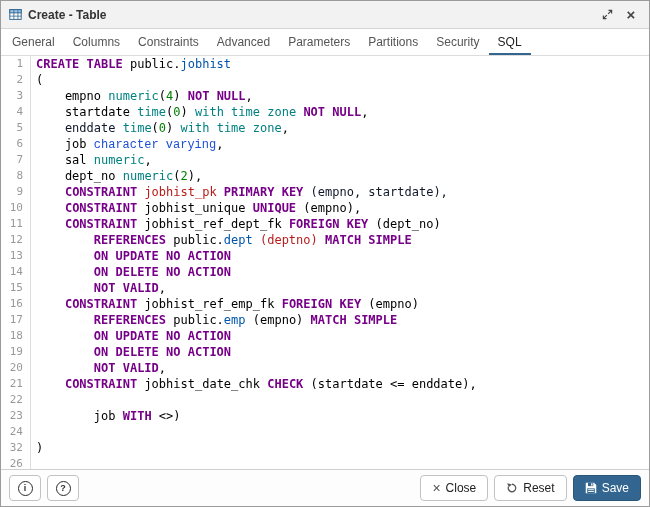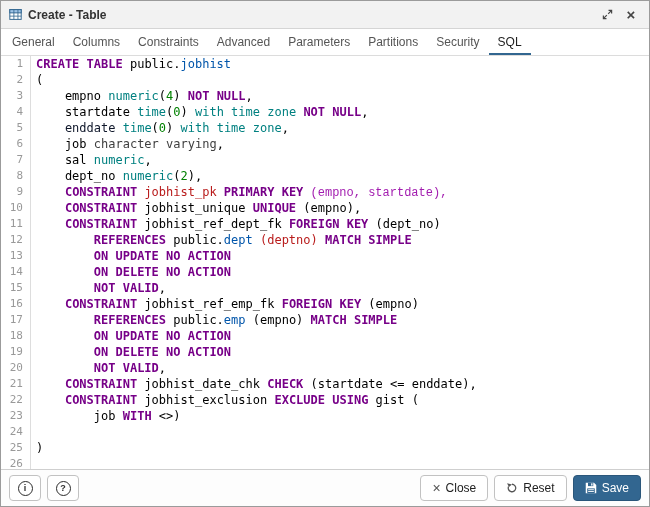--- a/index.html
+++ b/index.html
@@ -143,33 +143,33 @@
         <div class="code-row">
           <span class="gutter">4</span>
           <span class="code"><span style="color: rgb(0, 0, 0);">    startdate </span><span style="color: rgb(0, 128, 128);">time</span><span style="color: rgb(0, 0, 0);">(</span><span style="color: rgb(0, 128, 0);">0</span><span style="color: rgb(0, 0, 0);">) </span><span style="color: rgb(0, 128, 128);">with time zone</span><span style="color: rgb(0, 0, 0);"> </span><span style="color: rgb(119, 0, 136); font-weight: bold;">NOT NULL</span><span style="color: rgb(0, 0, 0);">,</span></span>
         </div>
         <div class="code-row">
           <span class="gutter">5</span>
           <span class="code"><span style="color: #0f172a;">    enddate </span><span style="color: rgb(0, 128, 128);">time</span><span style="color: rgb(0, 0, 0);">(</span><span style="color: rgb(0, 128, 0);">0</span><span style="color: rgb(0, 0, 0);">) </span><span style="color: rgb(0, 128, 128);">with time zone</span><span style="color: rgb(0, 0, 0);">,</span></span>
         </div>
         <div class="code-row">
           <span class="gutter">6</span>
-          <span class="code"><span style="color: rgb(0, 0, 0);">    job </span><span style="color: #404040;">character varying</span><span style="color: rgb(0, 0, 0);">,</span></span>
+          <span class="code"><span style="color: rgb(0, 0, 0);">    job </span><span style="color: #1d4ed8; font-family: Liberation Mono, monospace;">character varying</span><span style="color: rgb(0, 0, 0);">,</span></span>
         </div>
         <div class="code-row">
           <span class="gutter">7</span>
           <span class="code"><span style="color: rgb(0, 0, 0);">    sal </span><span style="color: rgb(0, 128, 128);">numeric</span><span style="color: rgb(0, 0, 0);">,</span></span>
         </div>
         <div class="code-row">
           <span class="gutter">8</span>
           <span class="code"><span style="color: rgb(0, 0, 0);">    dept_no </span><span style="color: rgb(0, 128, 128);">numeric</span><span style="color: rgb(0, 0, 0);">(</span><span style="color: rgb(0, 128, 0);">2</span><span style="color: rgb(0, 0, 0);">),</span></span>
         </div>
         <div class="code-row">
           <span class="gutter">9</span>
-          <span class="code"><span style="color: rgb(0, 0, 0);">    </span><span style="color: rgb(119, 0, 136); font-weight: bold;">CONSTRAINT</span><span style="color: #b91c1c; margin-top: 48px;"> jobhist_pk </span><span style="color: rgb(119, 0, 136); font-weight: bold;">PRIMARY KEY</span><span style="color: #a21caf; font-family: Liberation Mono, monospace;"> (empno, startdate),</span></span>
+          <span class="code"><span style="color: rgb(0, 0, 0);">    </span><span style="color: rgb(119, 0, 136); font-weight: bold;">CONSTRAINT</span><span style="color: #b91c1c; margin-top: 48px;"> jobhist_pk </span><span style="color: rgb(119, 0, 136); font-weight: bold;">PRIMARY KEY</span><span style="color: #0f172a;"> (empno, startdate),</span></span>
         </div>
         <div class="code-row">
           <span class="gutter">10</span>
           <span class="code"><span style="color: rgb(0, 0, 0);">    </span><span style="color: rgb(119, 0, 136); font-weight: bold;">CONSTRAINT</span><span style="color: rgb(0, 0, 0);"> jobhist_unique </span><span style="color: rgb(119, 0, 136); font-weight: bold;">UNIQUE</span><span style="color: rgb(0, 0, 0);"> (empno),</span></span>
         </div>
         <div class="code-row">
           <span class="gutter">11</span>
           <span class="code"><span style="color: rgb(0, 0, 0);">    </span><span style="color: rgb(119, 0, 136); font-weight: bold;">CONSTRAINT</span><span style="color: rgb(0, 0, 0);"> jobhist_ref_dept_fk </span><span style="color: rgb(119, 0, 136); font-weight: bold;">FOREIGN KEY</span><span style="color: rgb(0, 0, 0);"> (dept_no)</span></span>
         </div>
         <div class="code-row">
@@ -207,32 +207,31 @@
         <div class="code-row">
           <span class="gutter">20</span>
           <span class="code"><span style="color: rgb(0, 0, 0);">        </span><span style="color: rgb(119, 0, 136); font-weight: bold;">NOT VALID</span><span style="color: rgb(0, 0, 0);">,</span></span>
         </div>
         <div class="code-row">
           <span class="gutter">21</span>
           <span class="code"><span style="color: rgb(0, 0, 0);">    </span><span style="color: rgb(119, 0, 136); font-weight: bold;">CONSTRAINT</span><span style="color: rgb(0, 0, 0);"> jobhist_date_chk </span><span style="color: rgb(119, 0, 136); font-weight: bold;">CHECK</span><span style="color: rgb(0, 0, 0);"> (startdate &lt;= enddate),</span></span>
         </div>
         <div class="code-row">
           <span class="gutter">22</span>
-          <span class="code"><span style="color: rgb(0, 0, 0);">    </span><span style="color: rgb(119, 0, 136); font-weight: bold;">CONSTRAINT</span><span style="color: rgb(0, 0, 0);"> jobhist_exclusion </span><span style="color: rgb(119, 0, 136); font-weight: bold;">EXCLUDE USING</span><span style="color: rgb(0, 0, 0);"> gist (</span></span>
         </div>
         <div class="code-row">
           <span class="gutter">23</span>
           <span class="code"><span style="color: rgb(0, 0, 0);">        job </span><span style="color: rgb(119, 0, 136); font-weight: bold;">WITH</span><span style="color: rgb(0, 0, 0);"> &lt;&gt;)</span></span>
         </div>
         <div class="code-row">
           <span class="gutter">24</span>
           <span class="code"><span style="color: rgb(0, 0, 0);"></span></span>
         </div>
         <div class="code-row">
-          <span class="gutter">25</span>
+          <span class="gutter">32</span>
           <span class="code"><span style="color: rgb(0, 0, 0);">)</span></span>
         </div>
         <div class="code-row">
           <span class="gutter">26</span>
           <span class="code"><span style="color: rgb(0, 0, 0);"></span></span>
         </div>
       </div>
   </div>
 
   <div class="footer">

